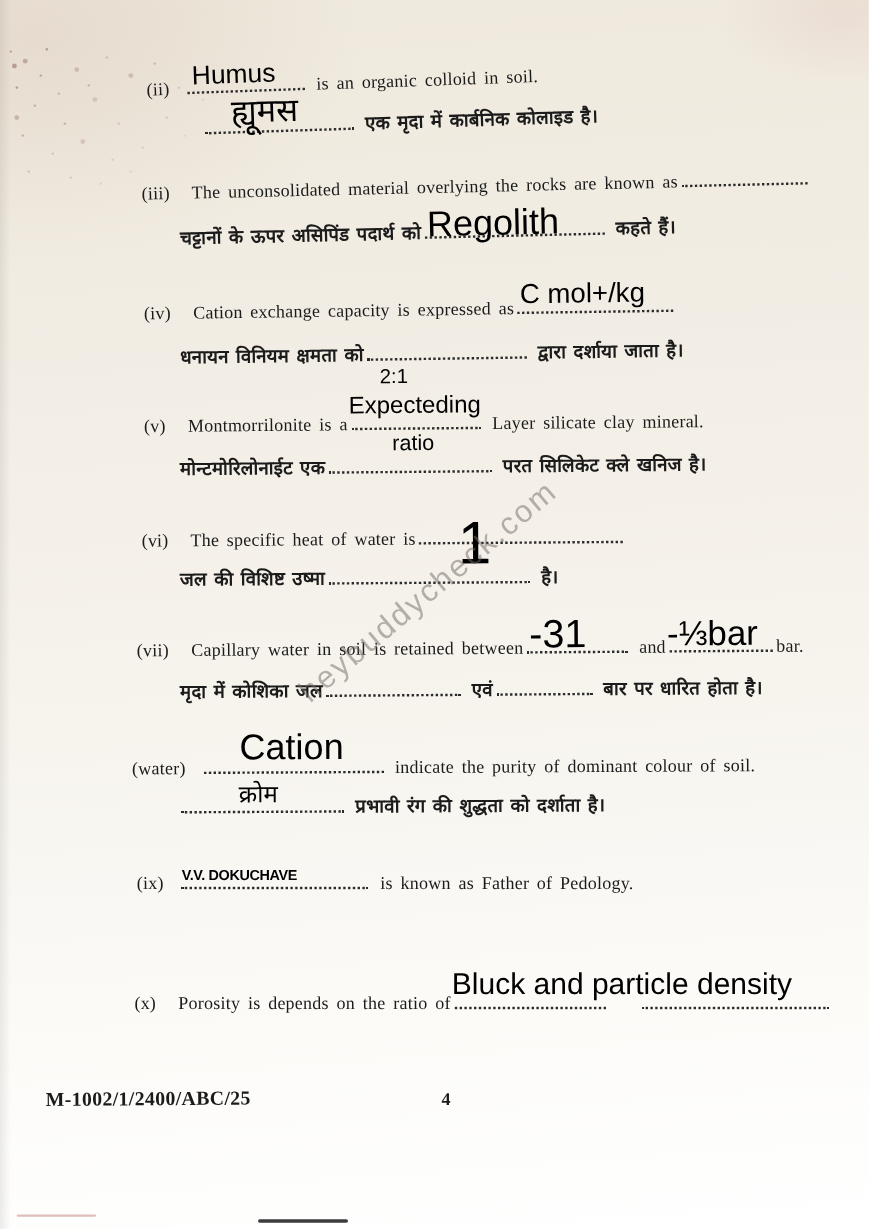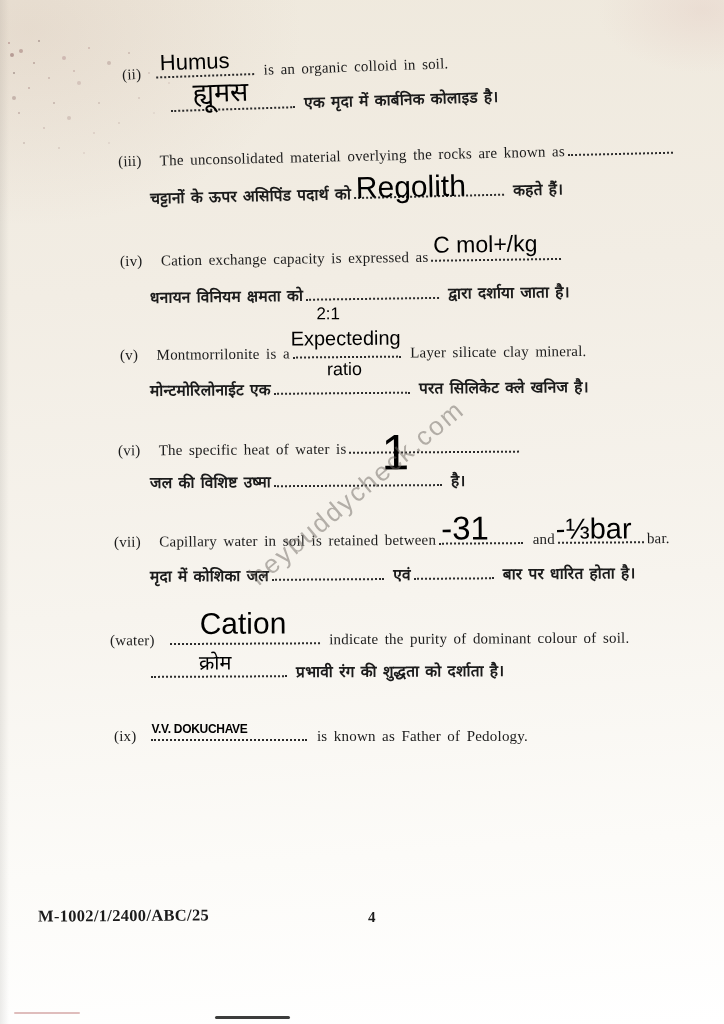--- a/index.html
+++ b/index.html
@@ -181,20 +181,24 @@
   <div class="line hi-line" style="left:148px;top:660px;transform:rotate(-0.3deg)">
     <span class="blank" style="width:136px"><span class="ans" style="left:48px;bottom:3px;font-size:20px">क्रोम</span></span>
     <span>प्रभावी रंग की शुद्धता को दर्शाता है।</span>
   </div>
 
   <div class="line en-line" style="left:114px;top:727px">
     <span class="qnum">(ix)</span><span class="blank" style="width:156px"><span class="ans ans-bold" style="left:0;bottom:4px;font-size:12px">V.V. DOKUCHAVE</span></span>
     <span>is known as Father of Pedology.</span>
   </div>
 
+  <div class="line en-line" style="left:112px;top:827px">
+    <span class="qnum">(x)</span>
+    <span>Porosity is depends on the ratio of</span><span class="blank" style="width:126px"><span class="ans" style="left:-2px;bottom:6px;font-size:25px">Bluck and particle density</span></span><span class="spacer" style="width:24px"></span><span class="blank" style="width:156px"></span>
+  </div>
 
   <div class="watermark">heybuddycheck.com</div>
 
   <div class="footer-code">M-1002/1/2400/ABC/25</div>
   <div class="footer-page">4</div>
 
   <div class="edge-mark-dark"></div>
   <div class="edge-mark-red"></div>
 
 </div>

